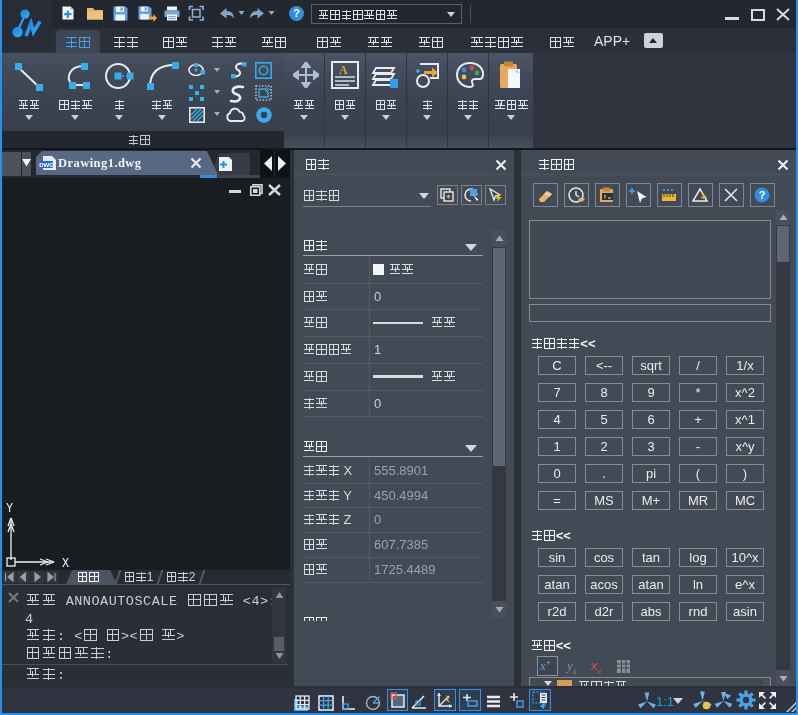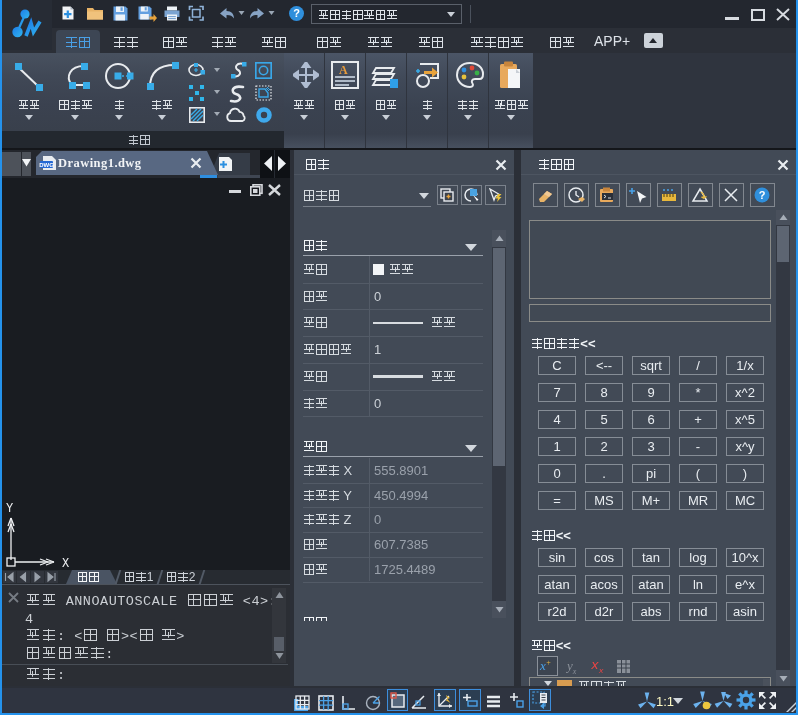--- a/index.html
+++ b/index.html
@@ -640,21 +640,21 @@
 <div style="position:absolute;width:38px;height:19px;border:1px solid #868d96;font-size:13px;color:#e9edf1;text-align:center;line-height:17px;font-family:'Liberation Sans';left:726px;top:356px">1/x</div>
 <div style="position:absolute;width:38px;height:19px;border:1px solid #868d96;font-size:13px;color:#e9edf1;text-align:center;line-height:17px;font-family:'Liberation Sans';left:538px;top:383px">7</div>
 <div style="position:absolute;width:38px;height:19px;border:1px solid #868d96;font-size:13px;color:#e9edf1;text-align:center;line-height:17px;font-family:'Liberation Sans';left:585px;top:383px">8</div>
 <div style="position:absolute;width:38px;height:19px;border:1px solid #868d96;font-size:13px;color:#e9edf1;text-align:center;line-height:17px;font-family:'Liberation Sans';left:632px;top:383px">9</div>
 <div style="position:absolute;width:38px;height:19px;border:1px solid #868d96;font-size:13px;color:#e9edf1;text-align:center;line-height:17px;font-family:'Liberation Sans';left:679px;top:383px">*</div>
 <div style="position:absolute;width:38px;height:19px;border:1px solid #868d96;font-size:13px;color:#e9edf1;text-align:center;line-height:17px;font-family:'Liberation Sans';left:726px;top:383px">x^2</div>
 <div style="position:absolute;width:38px;height:19px;border:1px solid #868d96;font-size:13px;color:#e9edf1;text-align:center;line-height:17px;font-family:'Liberation Sans';left:538px;top:410px">4</div>
 <div style="position:absolute;width:38px;height:19px;border:1px solid #868d96;font-size:13px;color:#e9edf1;text-align:center;line-height:17px;font-family:'Liberation Sans';left:585px;top:410px">5</div>
 <div style="position:absolute;width:38px;height:19px;border:1px solid #868d96;font-size:13px;color:#e9edf1;text-align:center;line-height:17px;font-family:'Liberation Sans';left:632px;top:410px">6</div>
 <div style="position:absolute;width:38px;height:19px;border:1px solid #868d96;font-size:13px;color:#e9edf1;text-align:center;line-height:17px;font-family:'Liberation Sans';left:679px;top:410px">+</div>
-<div style="position:absolute;width:38px;height:19px;border:1px solid #868d96;font-size:13px;color:#e9edf1;text-align:center;line-height:17px;font-family:'Liberation Sans';left:726px;top:410px">x^5</div>
+<div style="position:absolute;width:38px;height:19px;border:1px solid #868d96;font-size:13px;color:#e9edf1;text-align:center;line-height:17px;font-family:'Liberation Sans';left:726px;top:410px">x^1</div>
 <div style="position:absolute;width:38px;height:19px;border:1px solid #868d96;font-size:13px;color:#e9edf1;text-align:center;line-height:17px;font-family:'Liberation Sans';left:538px;top:437px">1</div>
 <div style="position:absolute;width:38px;height:19px;border:1px solid #868d96;font-size:13px;color:#e9edf1;text-align:center;line-height:17px;font-family:'Liberation Sans';left:585px;top:437px">2</div>
 <div style="position:absolute;width:38px;height:19px;border:1px solid #868d96;font-size:13px;color:#e9edf1;text-align:center;line-height:17px;font-family:'Liberation Sans';left:632px;top:437px">3</div>
 <div style="position:absolute;width:38px;height:19px;border:1px solid #868d96;font-size:13px;color:#e9edf1;text-align:center;line-height:17px;font-family:'Liberation Sans';left:679px;top:437px">-</div>
 <div style="position:absolute;width:38px;height:19px;border:1px solid #868d96;font-size:13px;color:#e9edf1;text-align:center;line-height:17px;font-family:'Liberation Sans';left:726px;top:437px">x^y</div>
 <div style="position:absolute;width:38px;height:19px;border:1px solid #868d96;font-size:13px;color:#e9edf1;text-align:center;line-height:17px;font-family:'Liberation Sans';left:538px;top:464px">0</div>
 <div style="position:absolute;width:38px;height:19px;border:1px solid #868d96;font-size:13px;color:#e9edf1;text-align:center;line-height:17px;font-family:'Liberation Sans';left:585px;top:464px">.</div>
 <div style="position:absolute;width:38px;height:19px;border:1px solid #868d96;font-size:13px;color:#e9edf1;text-align:center;line-height:17px;font-family:'Liberation Sans';left:632px;top:464px">pi</div>
 <div style="position:absolute;width:38px;height:19px;border:1px solid #868d96;font-size:13px;color:#e9edf1;text-align:center;line-height:17px;font-family:'Liberation Sans';left:679px;top:464px">(</div>
 <div style="position:absolute;width:38px;height:19px;border:1px solid #868d96;font-size:13px;color:#e9edf1;text-align:center;line-height:17px;font-family:'Liberation Sans';left:726px;top:464px">)</div>
@@ -676,21 +676,21 @@
 <div style="position:absolute;width:38px;height:19px;border:1px solid #868d96;font-size:13px;color:#e9edf1;text-align:center;line-height:17px;font-family:'Liberation Sans';left:726px;top:575px">e^x</div>
 <div style="position:absolute;width:38px;height:19px;border:1px solid #868d96;font-size:13px;color:#e9edf1;text-align:center;line-height:17px;font-family:'Liberation Sans';left:538px;top:602px">r2d</div>
 <div style="position:absolute;width:38px;height:19px;border:1px solid #868d96;font-size:13px;color:#e9edf1;text-align:center;line-height:17px;font-family:'Liberation Sans';left:585px;top:602px">d2r</div>
 <div style="position:absolute;width:38px;height:19px;border:1px solid #868d96;font-size:13px;color:#e9edf1;text-align:center;line-height:17px;font-family:'Liberation Sans';left:632px;top:602px">abs</div>
 <div style="position:absolute;width:38px;height:19px;border:1px solid #868d96;font-size:13px;color:#e9edf1;text-align:center;line-height:17px;font-family:'Liberation Sans';left:679px;top:602px">rnd</div>
 <div style="position:absolute;width:38px;height:19px;border:1px solid #868d96;font-size:13px;color:#e9edf1;text-align:center;line-height:17px;font-family:'Liberation Sans';left:726px;top:602px">asin</div>
 <div class="abs" style="left:531px;top:638px;font-size:13px;font-weight:bold;color:#f2f5f8;white-space:nowrap"><i class="z zc"></i><i class="z zb"></i>&lt;&lt;</div>
 <div class="abs" style="left:537px;top:656px;width:21px;height:20px;border:1px solid #8a9099;background:#3c4450"></div>
 <div class="abs" style="left:540px;top:658px;font-size:13px;color:#4aa2e8;font-style:italic;font-family:'Liberation Serif'">x<sup style="font-size:8px;color:#e8b83c">+</sup></div>
 <div class="abs" style="left:567px;top:658px;font-size:13px;color:#8a9099;font-style:italic;font-family:'Liberation Serif'">y<sub style="font-size:8px">x</sub></div>
-<div class="abs" style="left:591px;top:658px;font-size:13px;color:#ef4444;font-style:italic;font-family:Liberation Mono, monospace">x<sub style="font-size:8px">x</sub></div>
+<div class="abs" style="left:591px;top:658px;font-size:13px;color:#ef4444;font-style:italic;font-family:Liberation Sans, sans-serif">x<sub style="font-size:8px">x</sub></div>
 <div class="abs" style="left:616px;top:659px;width:15px;height:15px">
       <svg width="15" height="15" viewBox="0 0 15 15" style="display:block">
         <rect x="1" y="1" width="13" height="13" fill="#8a9099"></rect>
       <g stroke="#3b424d" stroke-width="1">
           <line x1="1" y1="5" x2="14" y2="5"></line>
           <line x1="1" y1="9" x2="14" y2="9"></line>
           <line x1="5.5" y1="1" x2="5.5" y2="14"></line>
           <line x1="10" y1="1" x2="10" y2="14"></line>
         </g>
       </svg>
@@ -795,21 +795,21 @@
     </div>
 <div class="abs" style="left:638px;top:692px;width:18px;height:17px">
       <svg width="18" height="17" viewBox="0 0 18 17" style="display:block">
         <g fill="#6cb2ee">
           <path d="M9 9.6 L6.7 0.5 L11.3 0.5 z"></path>
       <path d="M9 9.6 L6.7 0.5 L11.3 0.5 z" transform="rotate(122 9 9.6)"></path>
       <path d="M9 9.6 L6.7 0.5 L11.3 0.5 z" transform="rotate(238 9 9.6)"></path>
         </g>
       </svg>
     </div>
-<div class="abs" style="left:656px;top:694px;font-size:13px;color:#fef9c3;font-family:'Liberation Sans'">1:1</div>
+<div class="abs" style="left:656px;top:694px;font-size:13px;color:#0ea5e9;font-family:'Liberation Sans'">1:1</div>
 <div class="abs" style="left:673px;top:698px;width:0;height:0;border-left:5px solid transparent;border-right:5px solid transparent;border-top:6px solid #d2d7dd"></div>
 <div class="abs" style="left:693px;top:691px;width:19px;height:19px">
       <svg width="19" height="19" viewBox="0 0 19 19" style="display:block">
         <g fill="#6cb2ee">
           <path d="M9.5 10 L7.1 0.5 L11.9 0.5 z"></path>
       <path d="M9.5 10 L7.1 0.5 L11.9 0.5 z" transform="rotate(122 9.5 10)"></path>
       <path d="M9.5 10 L7.1 0.5 L11.9 0.5 z" transform="rotate(238 9.5 10)"></path>
         </g>
       <circle cx="13.5" cy="14.5" r="3.8" fill="#ecc63e"></circle>
       </svg>

